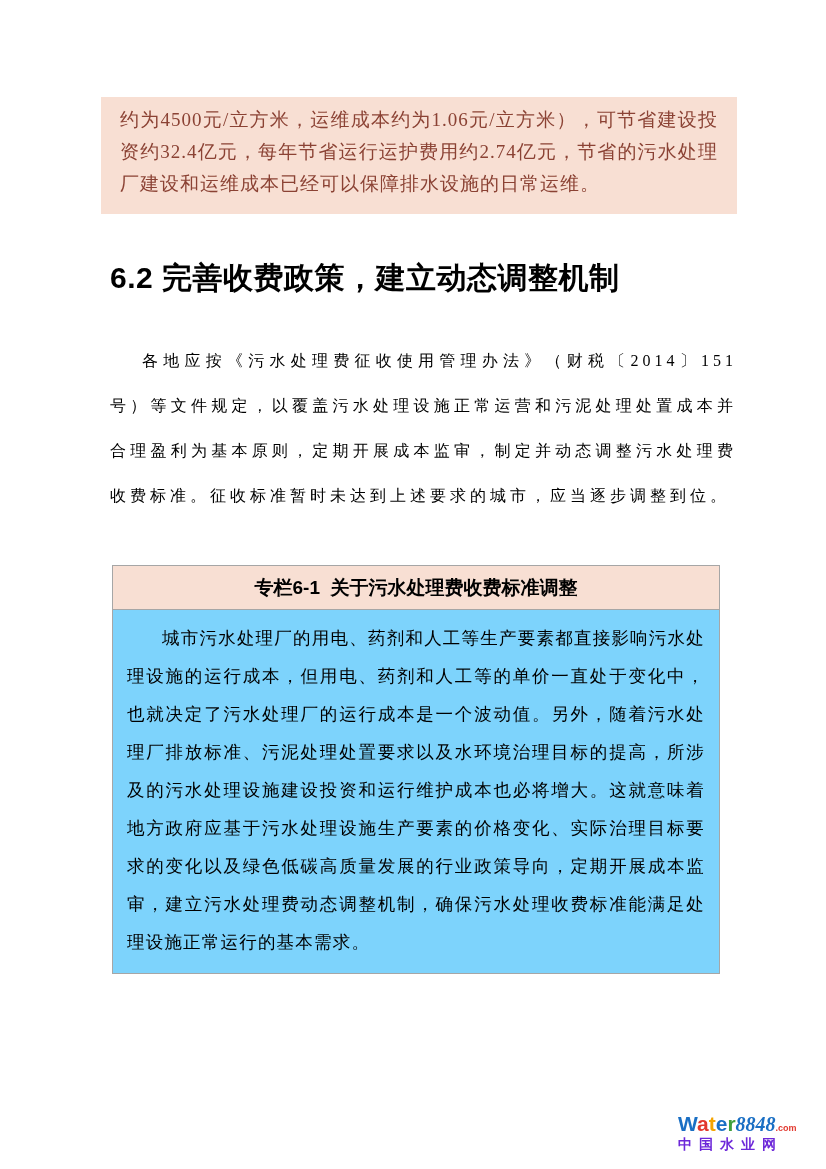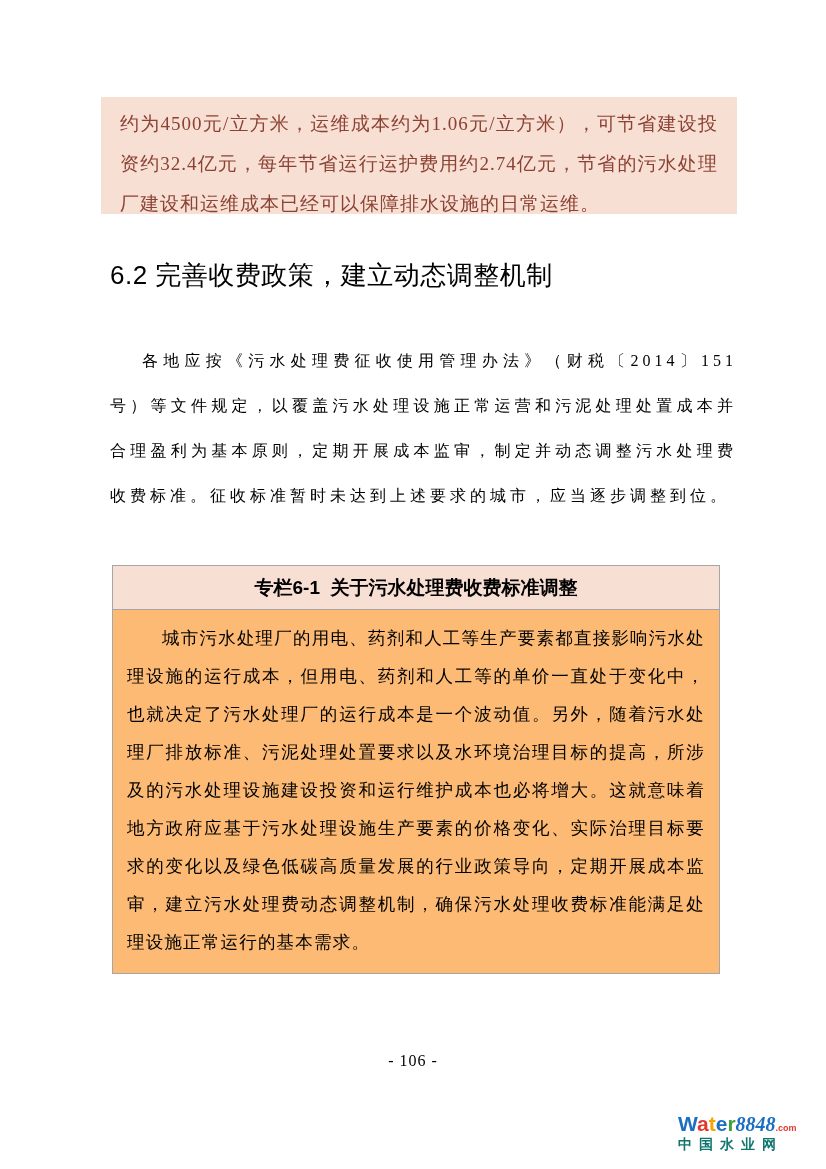--- a/index.html
+++ b/index.html
@@ -14,32 +14,32 @@
   }
 
   
   .highlight-box {
     position:absolute;
     left:101px; top:97px;
     width:636px; height:117px;
     box-sizing:border-box;
     padding:7px 19px 0 19px;
     font-size:19px;
-    line-height:40px;
+    line-height:32px;
     letter-spacing:1px;
     text-align:justify;
   }
 
   
   .h2 {
     position:absolute;
     left:110px; top:258px;
     font-family:"Liberation Sans", sans-serif;
-    font-weight:normal;
-    font-size:26px;
+    font-weight:bold;
+    font-size:30px;
     letter-spacing:0.5px;
   }
   .h3 {
     position:absolute;
     left:110px; top:305px;
     font-weight:bold;
     font-size:19px;
     letter-spacing:1.5px;
   }
 
@@ -69,21 +69,21 @@
     text-align:center;
     font-family:"Liberation Sans", sans-serif;
     font-weight:bold;
     font-size:19px;
     white-space:pre-wrap;
   }
   .column-box-body {
     box-sizing:border-box;
     border:1px solid #a6a6a6;
     border-top:none;
-    background:#fdba74;
+    background:#7dd3fc;
     padding:9px 14px 12px 14px;
     font-size:17.5px;
     line-height:38px;
     letter-spacing:1.2px;
     text-align:justify;
     text-indent:2em;
   }
 
   
   .page-number {
@@ -137,22 +137,21 @@
   <div class="h2">6.2 完善收费政策，建立动态调整机制</div>
 
 
   <div class="paragraph">各地应按《污水处理费征收使用管理办法》（财税〔2014〕151号）等文件规定，以覆盖污水处理设施正常运营和污泥处理处置成本并合理盈利为基本原则，定期开展成本监审，制定并动态调整污水处理费收费标准。征收标准暂时未达到上述要求的城市，应当逐步调整到位。</div>
 
   <div class="column-box">
     <div class="column-box-header" style="background-color: rgb(248, 223, 211);">专栏6-1  关于污水处理费收费标准调整</div>
     <div class="column-box-body">城市污水处理厂的用电、药剂和人工等生产要素都直接影响污水处理设施的运行成本，但用电、药剂和人工等的单价一直处于变化中，也就决定了污水处理厂的运行成本是一个波动值。另外，随着污水处理厂排放标准、污泥处理处置要求以及水环境治理目标的提高，所涉及的污水处理设施建设投资和运行维护成本也必将增大。这就意味着地方政府应基于污水处理设施生产要素的价格变化、实际治理目标要求的变化以及绿色低碳高质量发展的行业政策导向，定期开展成本监审，建立污水处理费动态调整机制，确保污水处理收费标准能满足处理设施正常运行的基本需求。</div>
   </div>
 
-  <div class="page-number">- 106 -</div>
 
   <div class="watermark">
     <div class="brand-line">
       <span class="brand-letter" style="color: rgb(26, 111, 196);">W</span><span class="brand-letter" style="color: rgb(226, 56, 46);">a</span><span class="brand-letter" style="color: rgb(245, 164, 0);">t</span><span class="brand-letter" style="color: rgb(26, 111, 196);">e</span><span class="brand-letter" style="color: rgb(63, 160, 60);">r</span><span class="brand-number" style="color: rgb(26, 111, 196);">8848</span><span class="brand-tld" style="color: rgb(226, 56, 46);">.com</span>
     </div>
-    <div class="brand-subtitle" style="color: #0f766e;">中国水业网</div>
+    <div class="brand-subtitle" style="color: #6d28d9;">中国水业网</div>
   </div>
 
 </div>
 
 </body></html>

